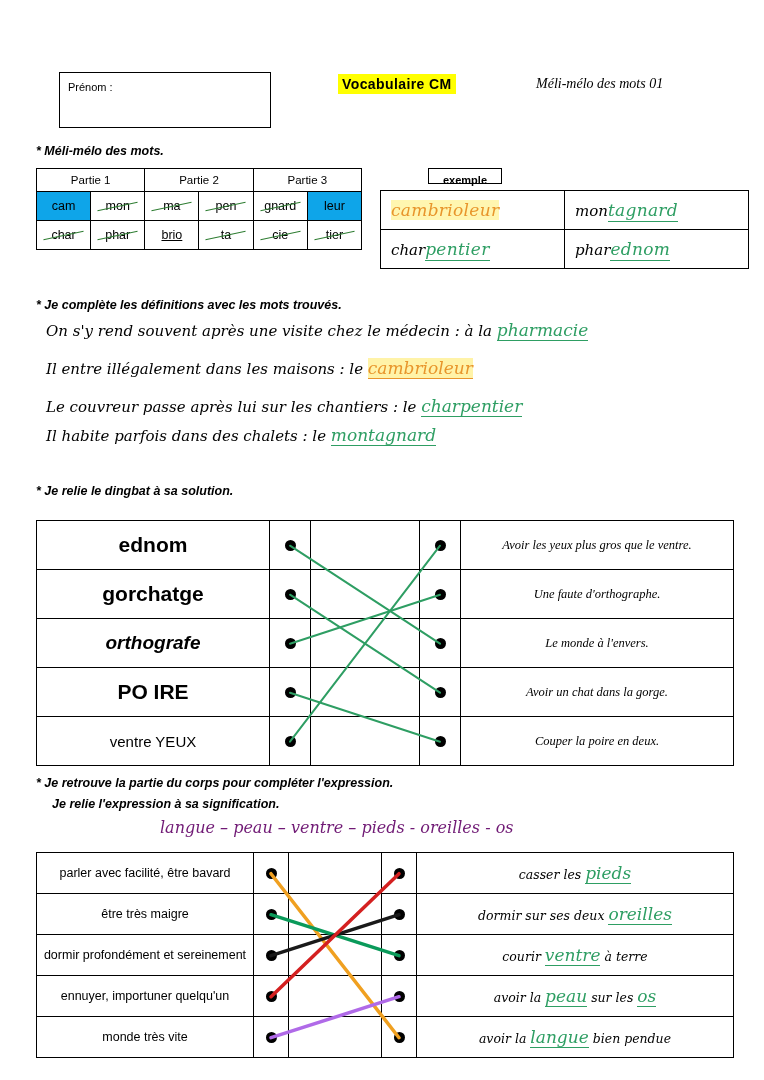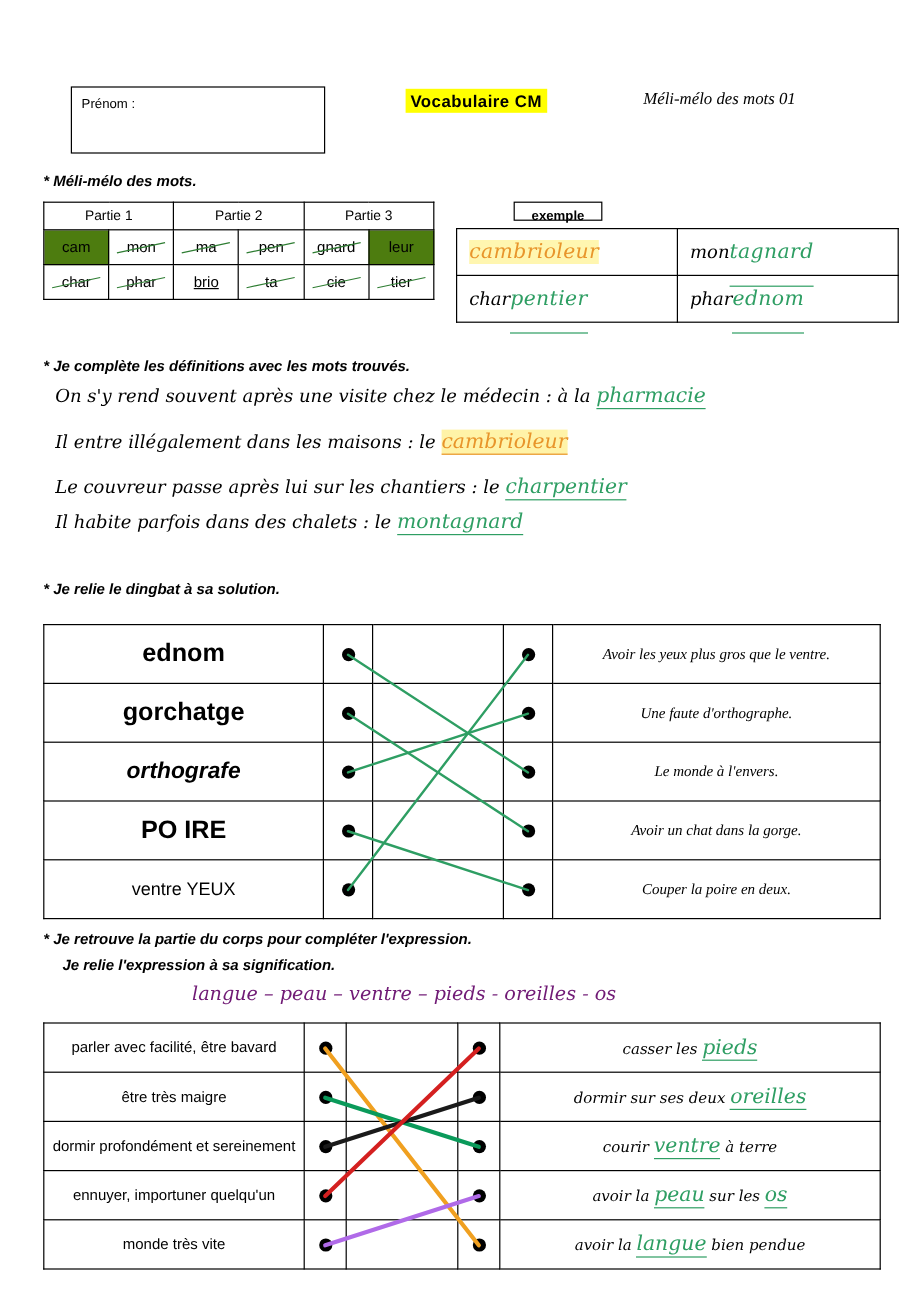--- a/index.html
+++ b/index.html
@@ -81,21 +81,21 @@
   }
   #parts-table {
     left: 36px; top: 168px;
     width: 326px;
   }
   #parts-table th {
     font-size: 11.5px;
     height: 22px;
   }
   #parts-table td { width: 54.3px; }
-  .hl { background: #4d7c0f; margin-top: 33px; }
+  .hl { background: #0ea5e9; margin-top: 33px; }
   .underline-word { text-decoration: underline; }
   .strike-word {
     position: relative;
   }
   .strike-word::after {
     content: "";
     position: absolute;
     left: 6px; right: 6px;
     top: 50%;
     height: 1px;
@@ -128,21 +128,21 @@
     padding-left: 10px;
     font-size: 13px;
   }
   .cursive {
     font-family: "DejaVu Serif", serif;
     font-style: italic;
     color: #2e9e63;
     font-size: 17px;
     letter-spacing: 0.3px;
   }
-  .cursive-u { border-bottom: 1px solid #2e9e63; padding-bottom:18px; }
+  .cursive-u { border-bottom: 1px solid #2e9e63; padding-bottom:1px; }
   .orange { color: #e8952b; }
   .hl-orange { background: #fff6b0; }
   .blackpen { color: #000; font-family: "DejaVu Serif", serif; font-style: italic; font-size: 15px; }
 
   
   .defline {
     position: absolute;
     left: 46px;
     font-family: "DejaVu Serif", serif;
     font-style: italic;

